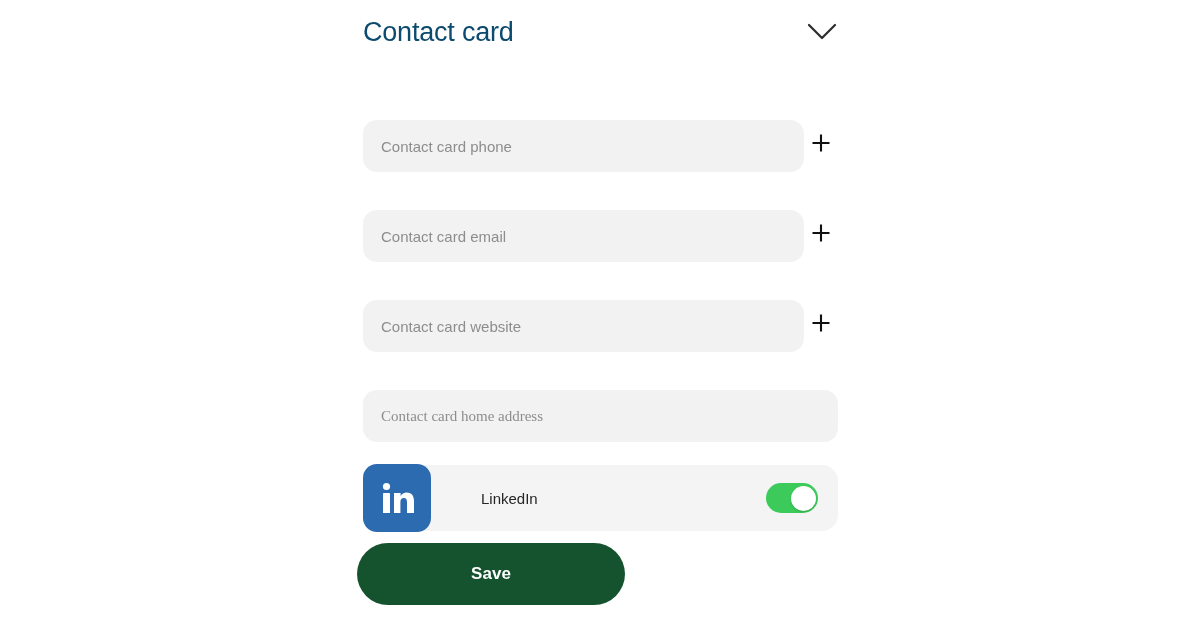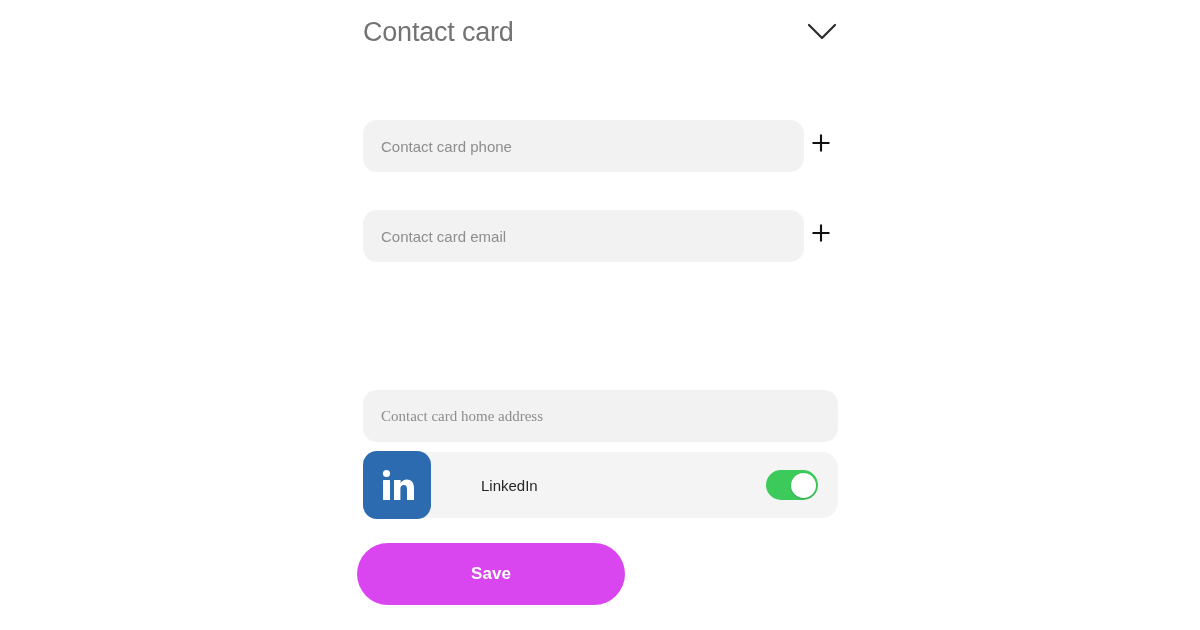--- a/index.html
+++ b/index.html
@@ -37,21 +37,21 @@
     width: 475px;
     height: 44px;
     display: flex;
     align-items: center;
     justify-content: space-between;
   }
 
   .card-title {
     font-size: 27px;
     font-weight: 400;
-    color: #737373;
+    color: #0c4a6e;
     letter-spacing: -0.2px;
     line-height: 34px;
     white-space: nowrap;
   }
 
   .chevron-btn {
     width: 40px;
     height: 40px;
     display: flex;
     align-items: center;
@@ -140,21 +140,21 @@
     border: none;
     cursor: pointer;
     padding-bottom: 6px;
   }
   .add-btn svg { display: block; }
 
   
   .social-row {
     position: absolute;
     left: 0;
-    top: 452px;
+    top: 465px;
     width: 475px;
     height: 66px;
     text-decoration: underline;
   }
 
   .social-pill {
     position: absolute;
     left: 0;
     top: 0;
     width: 475px;
@@ -215,21 +215,21 @@
   }
 
   
   .save-btn {
     position: absolute;
     left: -6px;
     top: 543px;
     width: 268px;
     height: 62px;
     border-radius: 31px;
-    background: #d946ef;
+    background: #14532d;
     color: #ffffff;
     border: none;
     font-size: 17px;
     font-weight: bold;
     font-family: "Liberation Sans", sans-serif;
     cursor: pointer;
     letter-spacing: 0.1px;
   }
 </style>
 </head>
@@ -265,20 +265,30 @@
       <input class="text-field with-add" type="text" placeholder="Contact card email" style="">
       <button class="add-btn">
         <span>
           <svg width="22" height="22" viewBox="0 0 22 22">
             <path d="M11 2.5 V19.5 M2.5 11 H19.5" stroke="#111111" stroke-width="2.1" stroke-linecap="butt"></path>
           </svg>
         </span>
       </button>
     </div>
 
+    <div class="field-row r3">
+      <input class="text-field with-add" type="text" placeholder="Contact card website" style="">
+      <button class="add-btn">
+        <span>
+          <svg width="22" height="22" viewBox="0 0 22 22">
+            <path d="M11 2.5 V19.5 M2.5 11 H19.5" stroke="#111111" stroke-width="2.1" stroke-linecap="butt"></path>
+          </svg>
+        </span>
+      </button>
+    </div>
 
     <div class="field-row r4">
       <input class="text-field full" type="text" placeholder="Contact card home address" style="">
     </div>
 
     <div class="social-row">
       <div class="social-pill"></div>
       <div class="social-icon">
         <svg width="40" height="40" viewBox="0 0 40 40">
           <circle cx="9.5" cy="8.5" r="3.6" fill="#ffffff"></circle>

